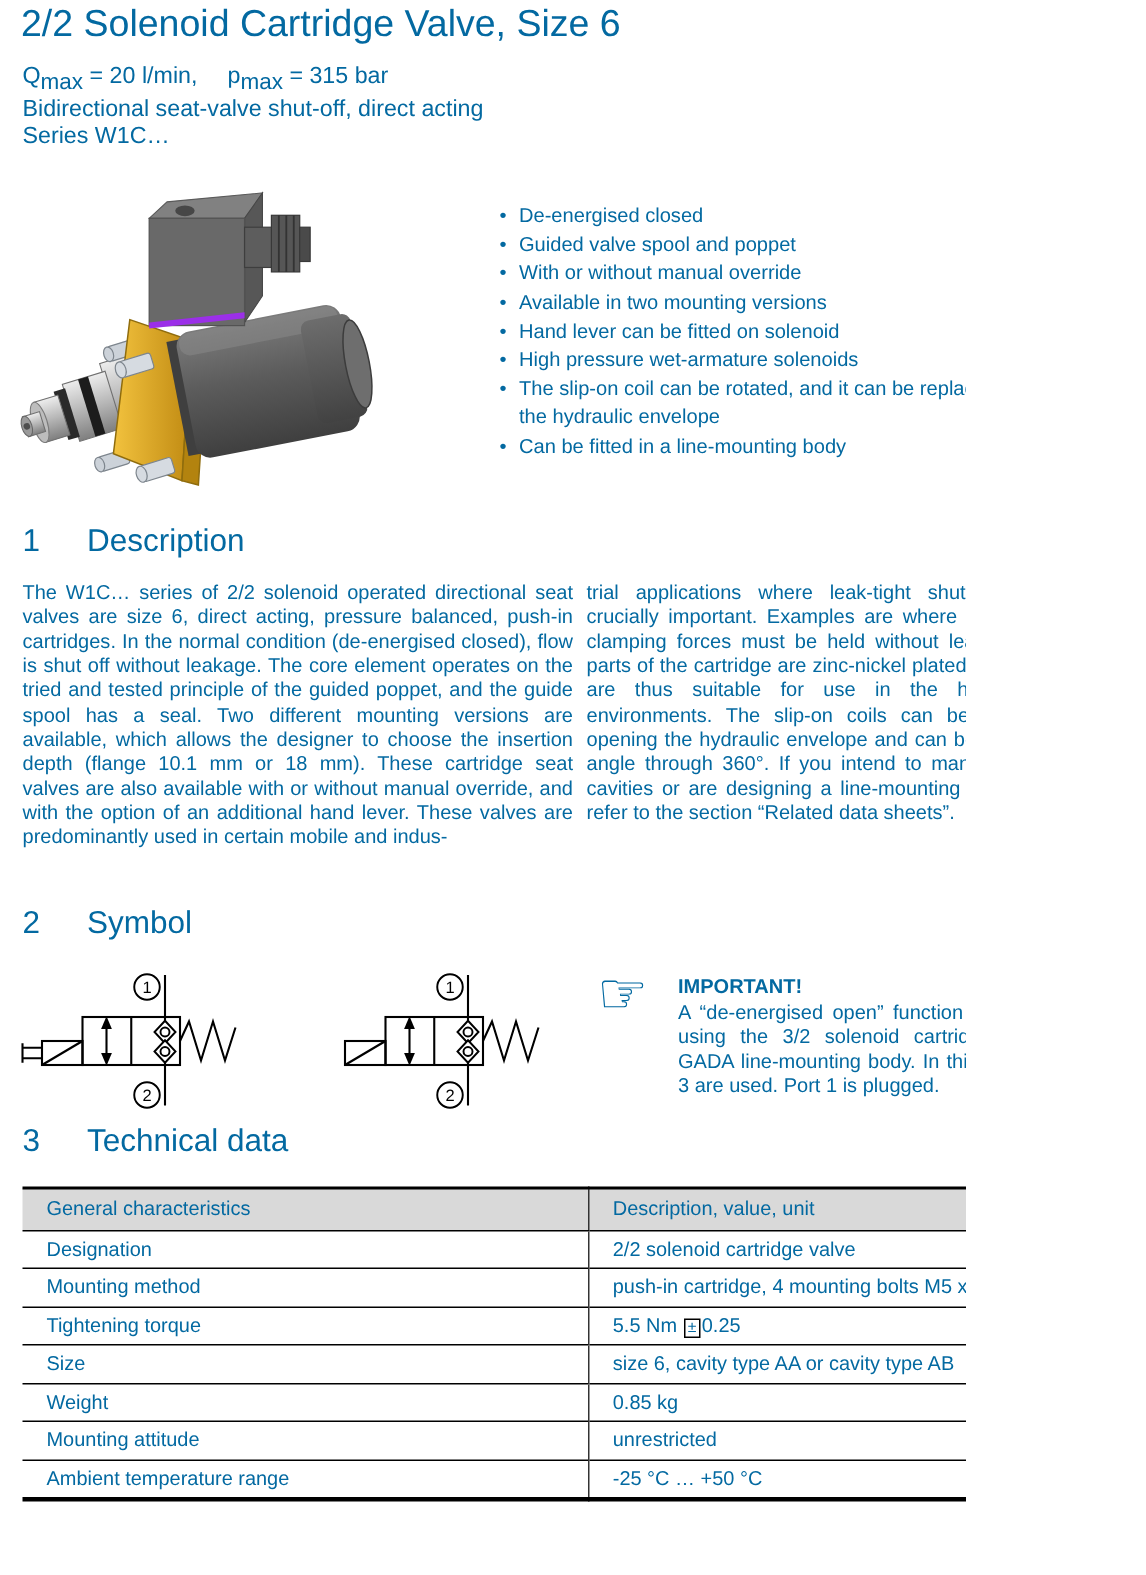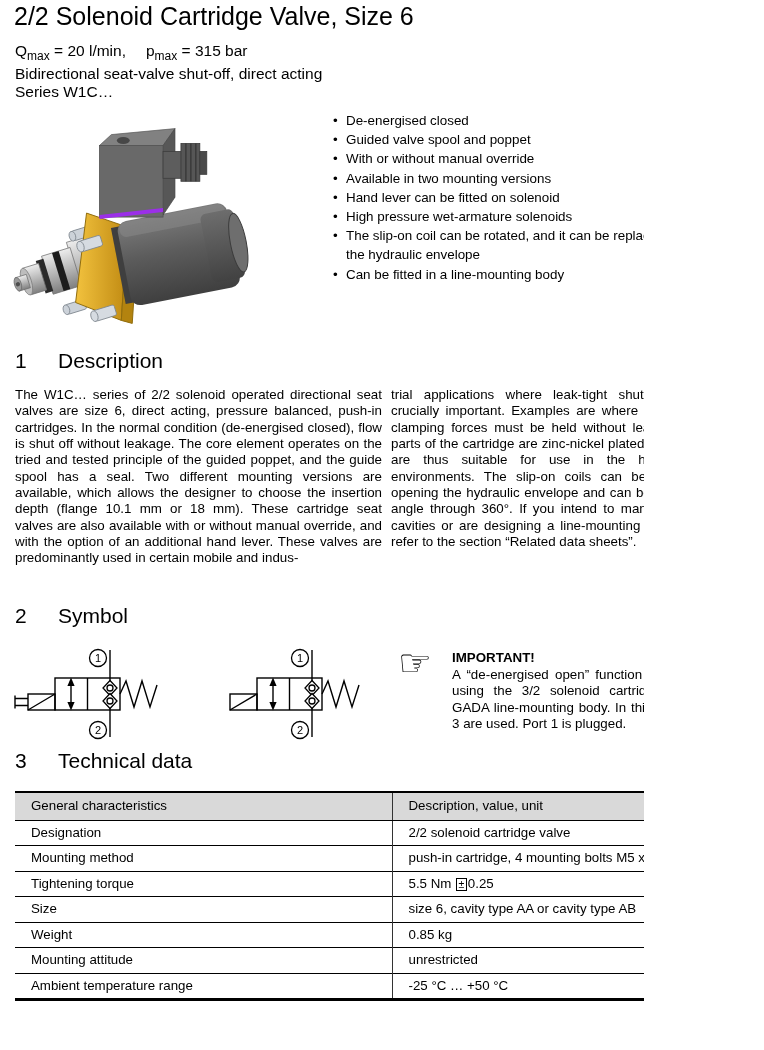--- a/index.html
+++ b/index.html
@@ -5,28 +5,28 @@
   :root{
     --purple:#9b2fe8;
     --yellow1:#f2c23e;
     --yellow2:#c08a12;
     --header-bg:#d9d9d9;
   }
   *{box-sizing:border-box;}
   html,body{margin:0;padding:0;background:#fff;}
   .page{
     position:relative;width:644px;height:1050px;background:#fff;overflow:hidden;
-    font-family:"Liberation Sans","DejaVu Sans",sans-serif;color:#000000;
+    font-family:"Liberation Sans","DejaVu Sans",sans-serif;color:#0369a1;
   }
   .title{position:absolute;left:14px;top:2px;font-size:25px;font-weight:400;white-space:nowrap;}
   .subtitle{position:absolute;left:15px;top:42px;font-size:15.5px;line-height:18px;}
-  .subtitle sub{font-size:12px;}
+  .subtitle sub{font-size:15px;}
   .pgap{margin-left:20px;}
   .product-svg{position:absolute;left:12px;top:114px;width:318px;height:226px;}
-  .features{position:absolute;left:333px;top:111px;width:432px;margin:0;padding:0;list-style:none;
+  .features{position:absolute;left:333px;top:134px;width:432px;margin:0;padding:0;list-style:none;
     font-size:13.4px;line-height:19.2px;}
   .features li{position:relative;padding-left:13px;}
   .features li::before{content:"\2022";position:absolute;left:0;top:0;}
   .sec-heading{position:absolute;left:15px;font-size:21px;font-weight:400;white-space:nowrap;}
   .sec-heading .num{display:inline-block;width:43px;}
   .desc-col{position:absolute;top:387px;width:367px;font-size:13.35px;line-height:16.35px;text-align:justify;}
   #desc-col-1{left:15px;}
   #desc-col-2{left:391px;}
   .symbol-svg{position:absolute;top:645px;}
   #symbol-left{left:10px;}

